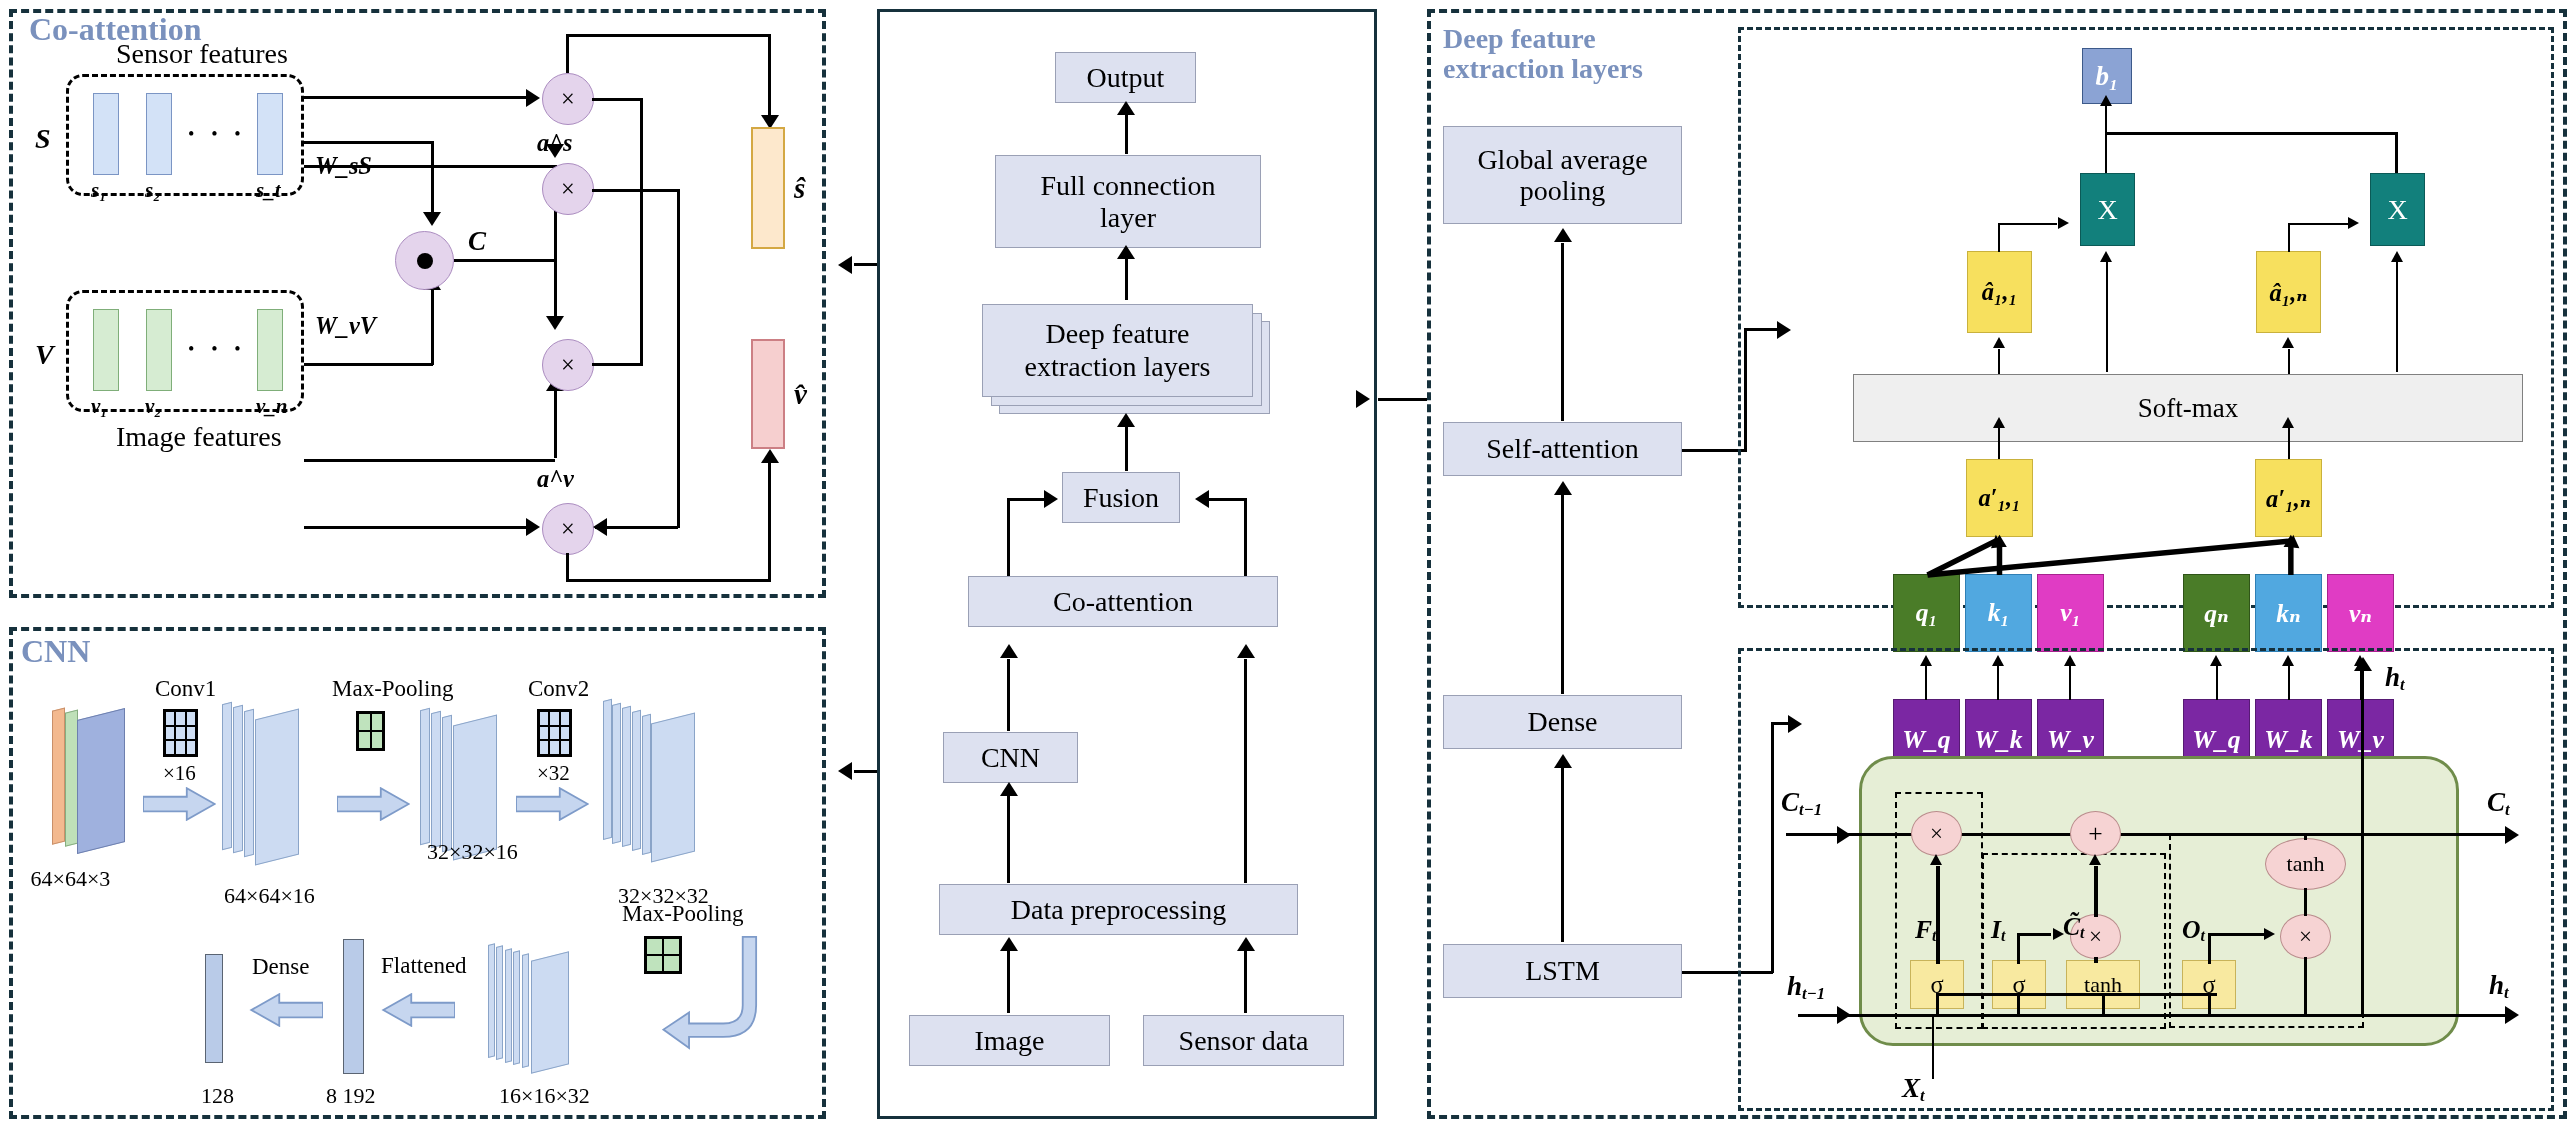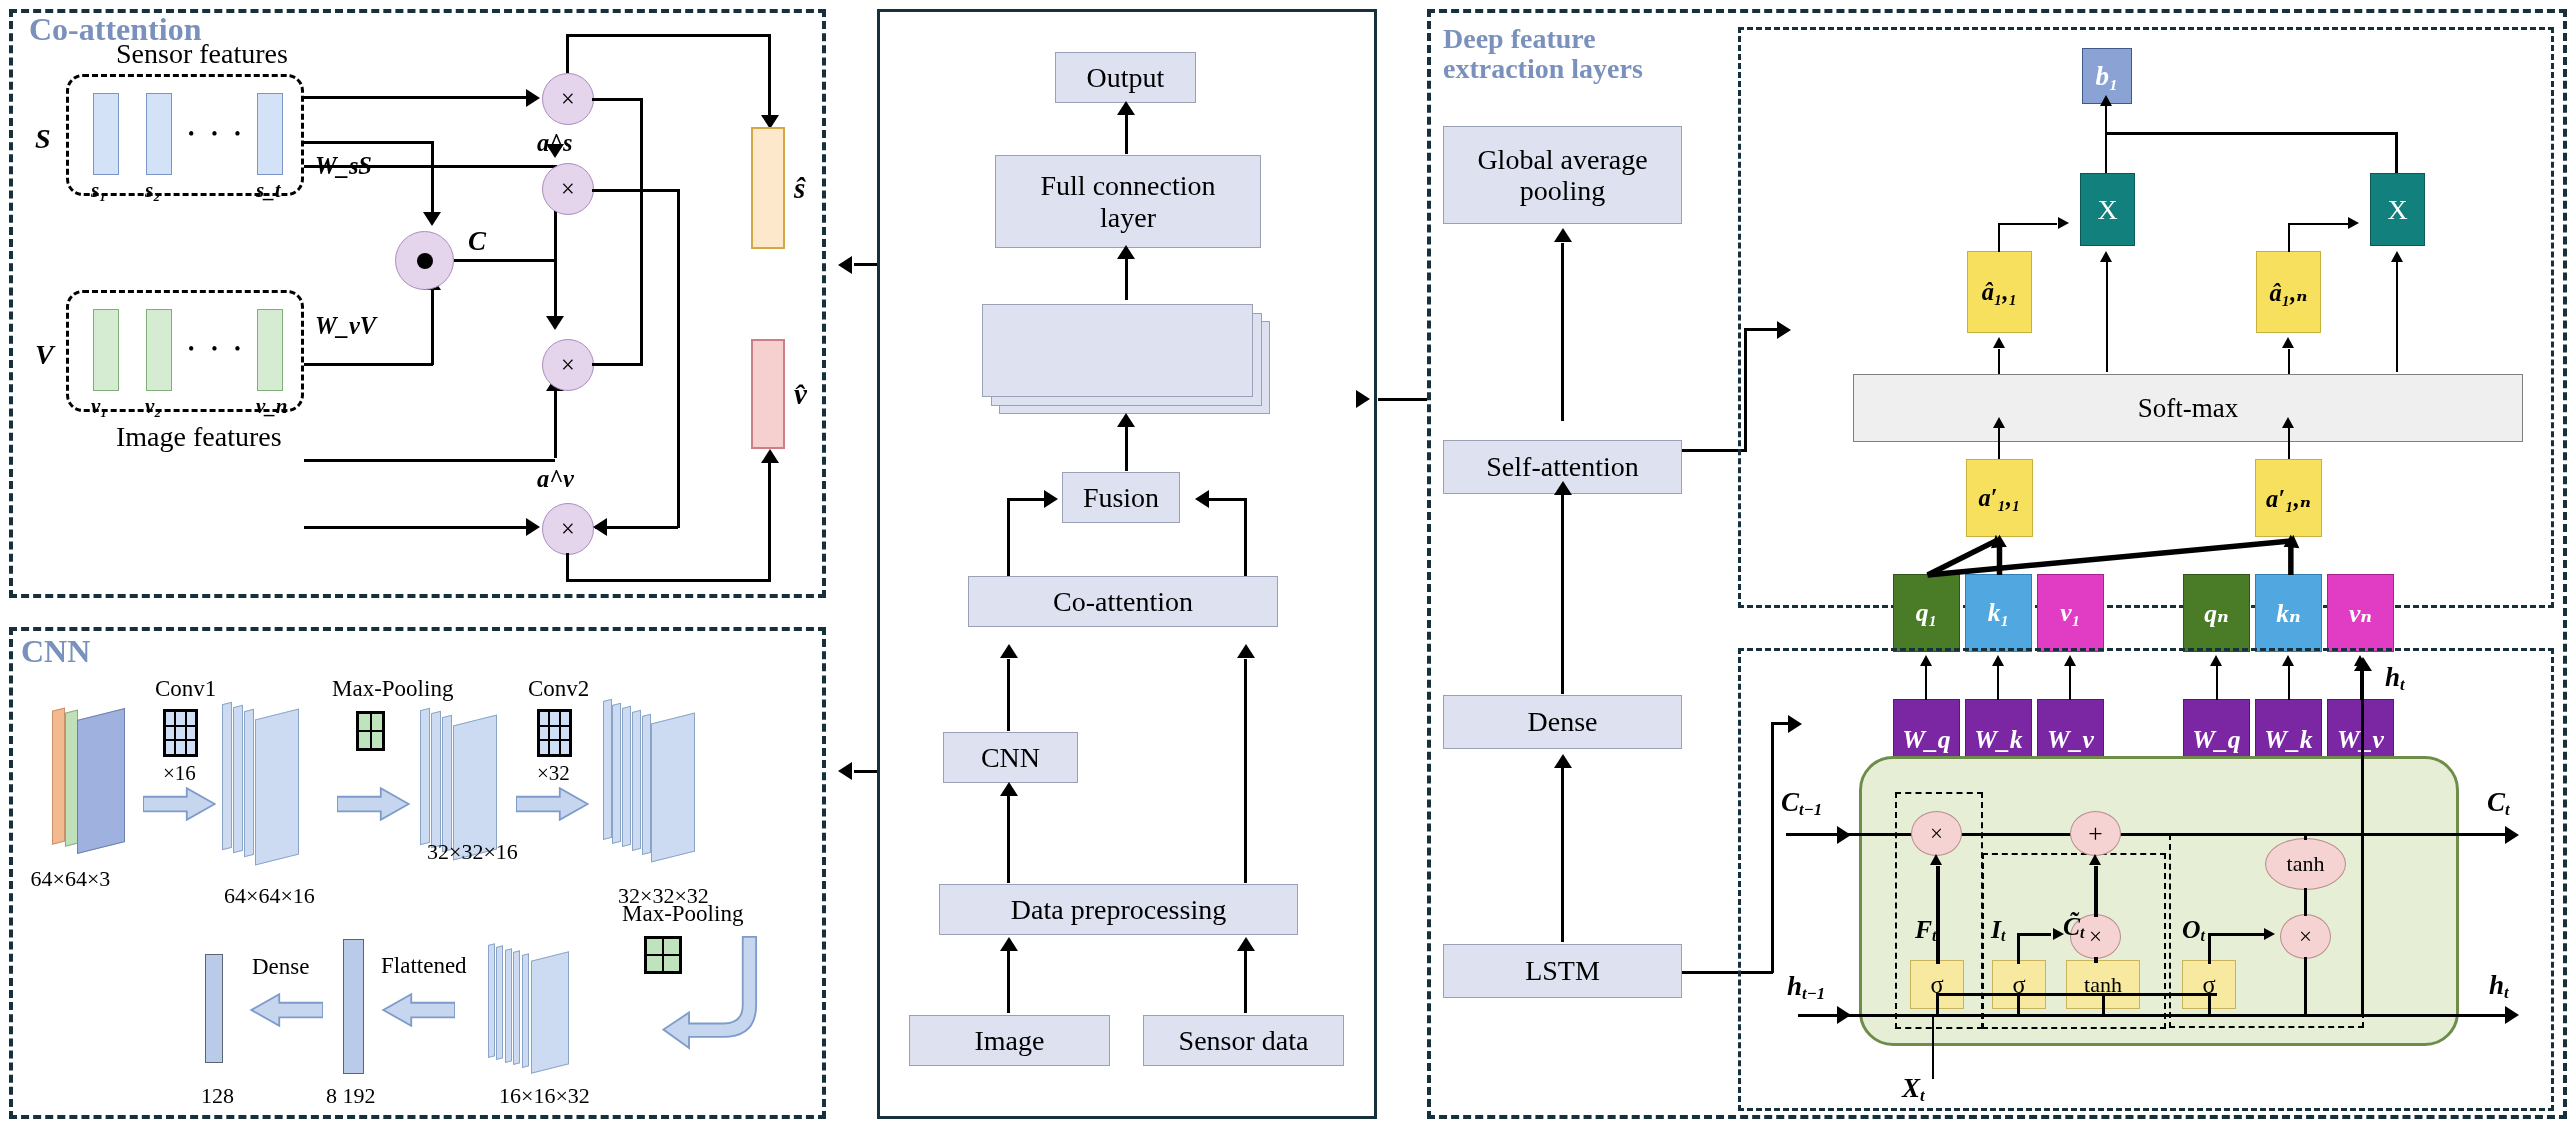--- a/index.html
+++ b/index.html
@@ -320,20 +320,21 @@
 <div class="arw up" style="left:1117px; top:101px;"></div>
 
 <div class="flow-box" style="left:995px; top:155px; width:266px; height:93px; font-size:28px; padding:0 19px;">Full connection layer</div>
 <div class="ln v" style="left:1125px; top:259px; height:41px;"></div>
 <div class="arw up" style="left:1117px; top:245px;"></div>
 
 <div class="stackbox" style="left:982px; top:304px; width:289px; height:112px;">
   <div class="lyr" style="left:17px; top:17px; width:271px; height:93px;"></div>
   <div class="lyr" style="left:8.5px; top:8.5px; width:271px; height:93px;"></div>
   <div class="lyr" style="left:0px; top:0px; width:271px; height:93px;"></div>
+  <div class="abs" style="left:0px; top:0px; width:271px; height:93px; display:flex; align-items:center; justify-content:center; text-align:center; font-size:28px; line-height:1.15; padding:0 9.8px;">Deep feature extraction layers</div>
 </div>
 <div class="ln v" style="left:1125px; top:427px; height:44px;"></div>
 <div class="arw up" style="left:1117px; top:413px;"></div>
 
 <div class="flow-box" style="left:1062px; top:472px; width:118px; height:51px; font-size:28px;">Fusion</div>
 
 <div class="ln v" style="left:1007px; top:498px; height:79px;"></div>
 <div class="ln h" style="left:1007px; top:498px; width:38px;"></div>
 <div class="arw right" style="left:1044px; top:490px;"></div>
 <div class="ln v" style="left:1244px; top:498px; height:79px;"></div>
@@ -367,21 +368,21 @@
 <div class="panel-dashed" style="left:1427px; top:8.5px; width:1140px; height:1110px;"></div>
 <div class="panel-title" style="left:1443px; top:24.4px; font-size:28px; width:201px;">
   <div>Deep feature</div>
   <div>extraction layers</div>
 </div>
 
 <div class="flow-box" style="left:1443px; top:126px; width:239px; height:98px; font-size:28px; padding:0 9.8px;">Global average pooling</div>
 <div class="ln v" style="left:1561px; top:243px; height:178px;"></div>
 <div class="arw up" style="left:1554px; top:228px;"></div>
 
-<div class="flow-box" style="left:1443px; top:440px; width:239px; height:54px; font-size:28px;">Self-attention</div>
+<div class="flow-box" style="left:1443px; top:422px; width:239px; height:54px; font-size:28px;">Self-attention</div>
 <div class="ln v" style="left:1561px; top:495px; height:199px;"></div>
 <div class="arw up" style="left:1554px; top:481px;"></div>
 
 <div class="flow-box" style="left:1443px; top:695px; width:239px; height:54px; font-size:28px;">Dense</div>
 <div class="ln v" style="left:1561px; top:768px; height:174px;"></div>
 <div class="arw up" style="left:1554px; top:754px;"></div>
 
 <div class="flow-box" style="left:1443px; top:944px; width:239px; height:54px; font-size:28px;">LSTM</div>
 
 <div class="ln h" style="left:1682px; top:449px; width:65px;"></div>

